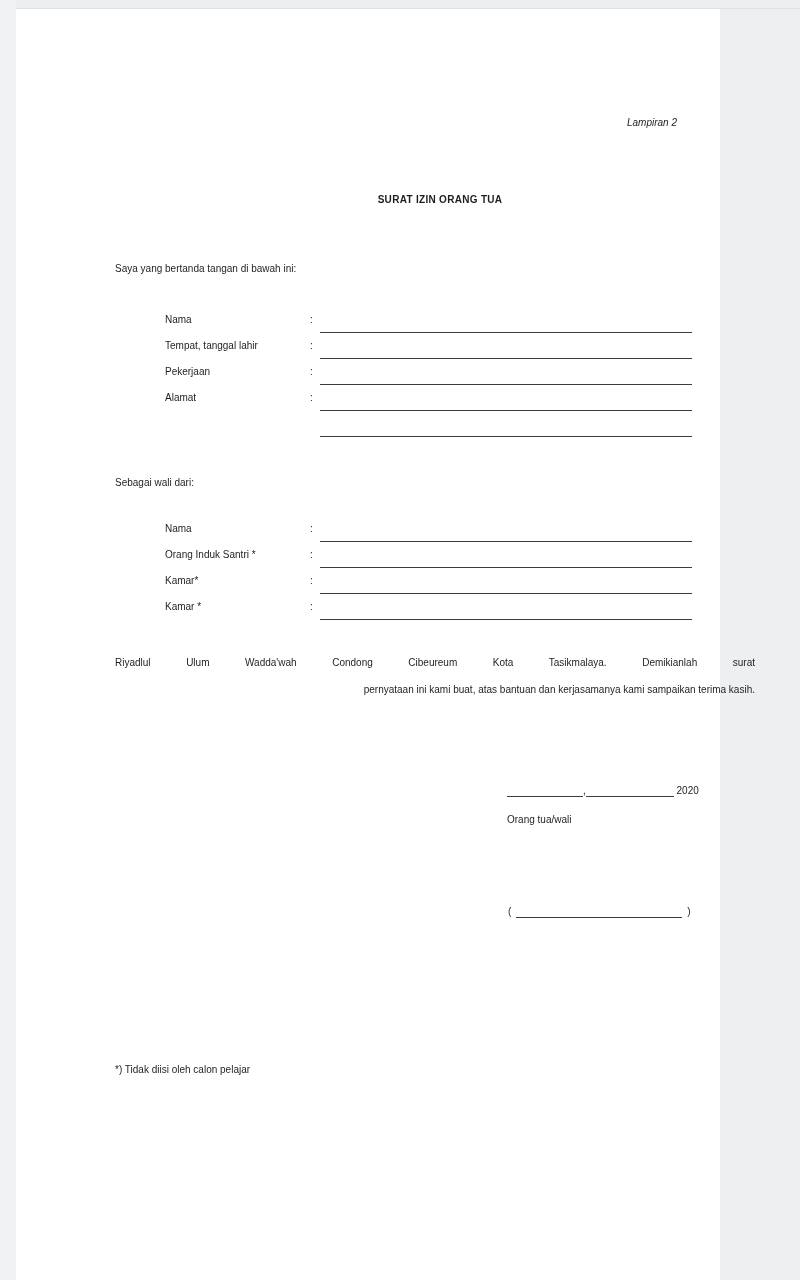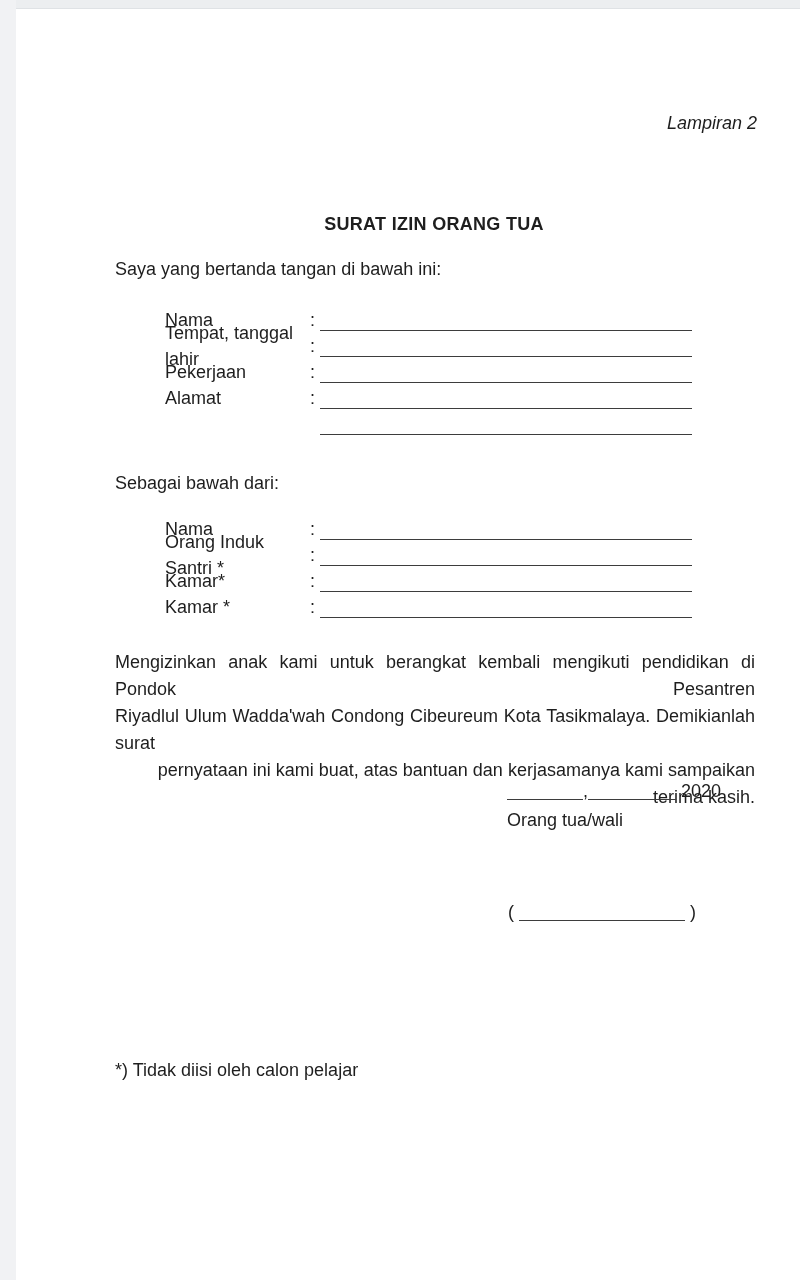--- a/index.html
+++ b/index.html
@@ -24,51 +24,50 @@
   }
   .left-strip {
     position: absolute;
     left: 0; top: 0;
     width: 16px; height: 1280px;
     background: #f1f2f4;
   }
   .page {
     position: absolute;
     left: 16px; top: 9px;
-    width: 784px; height: 1271px;
+    width: 704px; height: 1271px;
     background: #ffffff;
-    font-size: 18px;
+    font-size: 10px;
     line-height: 26px;
   }
   .abs { position: absolute; }
 
   .lampiran {
     right: 43px; top: 101px;
     font-style: italic;
   }
   .doc-title {
-    left: 93px; top: 178px;
+    left: 99px; top: 178px;
     width: 650px;
     text-align: center;
     font-weight: bold;
     letter-spacing: 0.3px;
-    margin-top: 24px;
   }
   .intro { left: 99px; top: 247px; }
 
   .fields {
     left: 149px;
     width: 527px;
   }
   .fields-1 { top: 298px; }
   .fields-2 { top: 507px; }
   .frow {
     display: flex;
     height: 26px;
-    align-items: center;
+    align-items: flex-end;
   }
   .flabel { width: 145px; flex: none; }
   .fcolon { width: 10px; flex: none; }
   .fline {
     flex: 1;
     height: 20px;
     border-bottom: 1.5px solid #3d3d3d;
   }
   .wali-heading { left: 99px; top: 461px; }
 
@@ -130,21 +129,21 @@
       <span class="fcolon">:</span>
       <span class="fline"></span>
     </div>
     <div class="frow">
       <span class="flabel"></span>
       <span class="fcolon"></span>
       <span class="fline"></span>
     </div>
   </div>
 
-  <div class="abs wali-heading">Sebagai bawah dari:</div>
+  <div class="abs wali-heading">Sebagai wali dari:</div>
 
   <div class="abs fields fields-2">
     <div class="frow">
       <span class="flabel">Nama</span>
       <span class="fcolon">:</span>
       <span class="fline"></span>
     </div>
     <div class="frow">
       <span class="flabel">Orang Induk Santri *</span>
       <span class="fcolon">:</span>
@@ -156,21 +155,20 @@
       <span class="fline"></span>
     </div>
     <div class="frow">
       <span class="flabel">Kamar *</span>
       <span class="fcolon">:</span>
       <span class="fline"></span>
     </div>
   </div>
 
   <div class="abs body-par">
-    <div class="jline">Mengizinkan anak kami untuk berangkat kembali mengikuti pendidikan di Pondok Pesantren</div>
     <div class="jline">Riyadlul Ulum Wadda'wah Condong Cibeureum Kota Tasikmalaya. Demikianlah surat</div>
     <div class="lline">pernyataan ini kami buat, atas bantuan dan kerjasamanya kami sampaikan terima kasih.</div>
   </div>
 
   <div class="abs sign-block-date"><span class="uline uline-place"></span><span>,</span><span class="uline uline-day"></span>&nbsp;<span>2020</span></div>
 
   <div class="abs sign-role">Orang tua/wali</div>
 
   <div class="abs sign-paren"><span>(</span><span class="uline uline-sign"></span><span>)</span></div>
 

